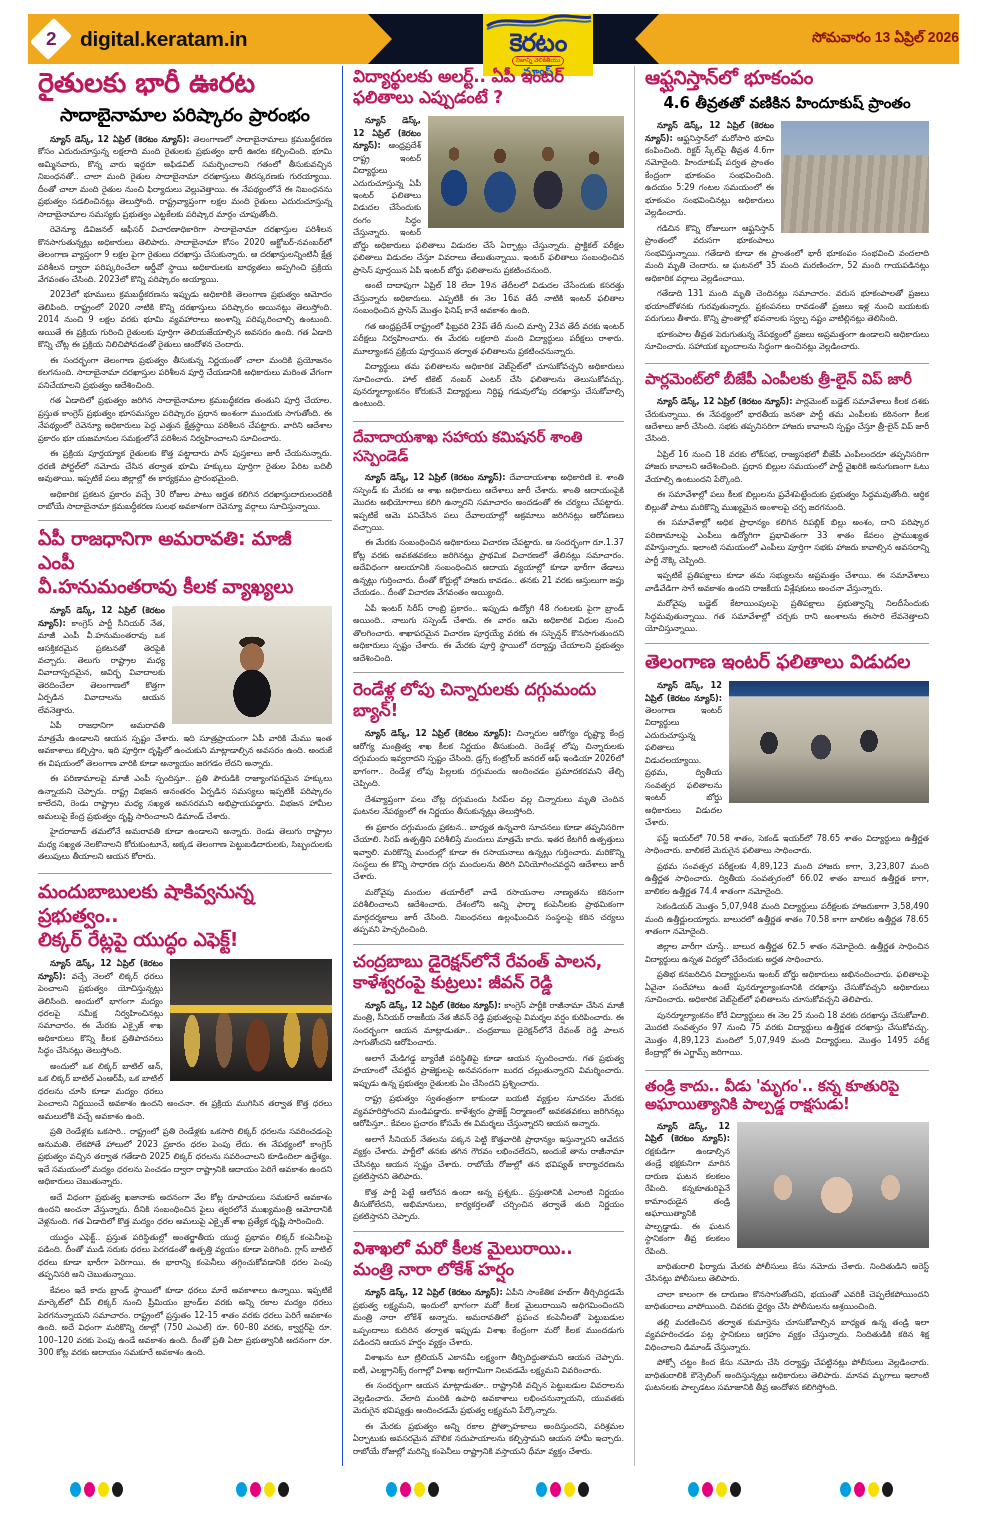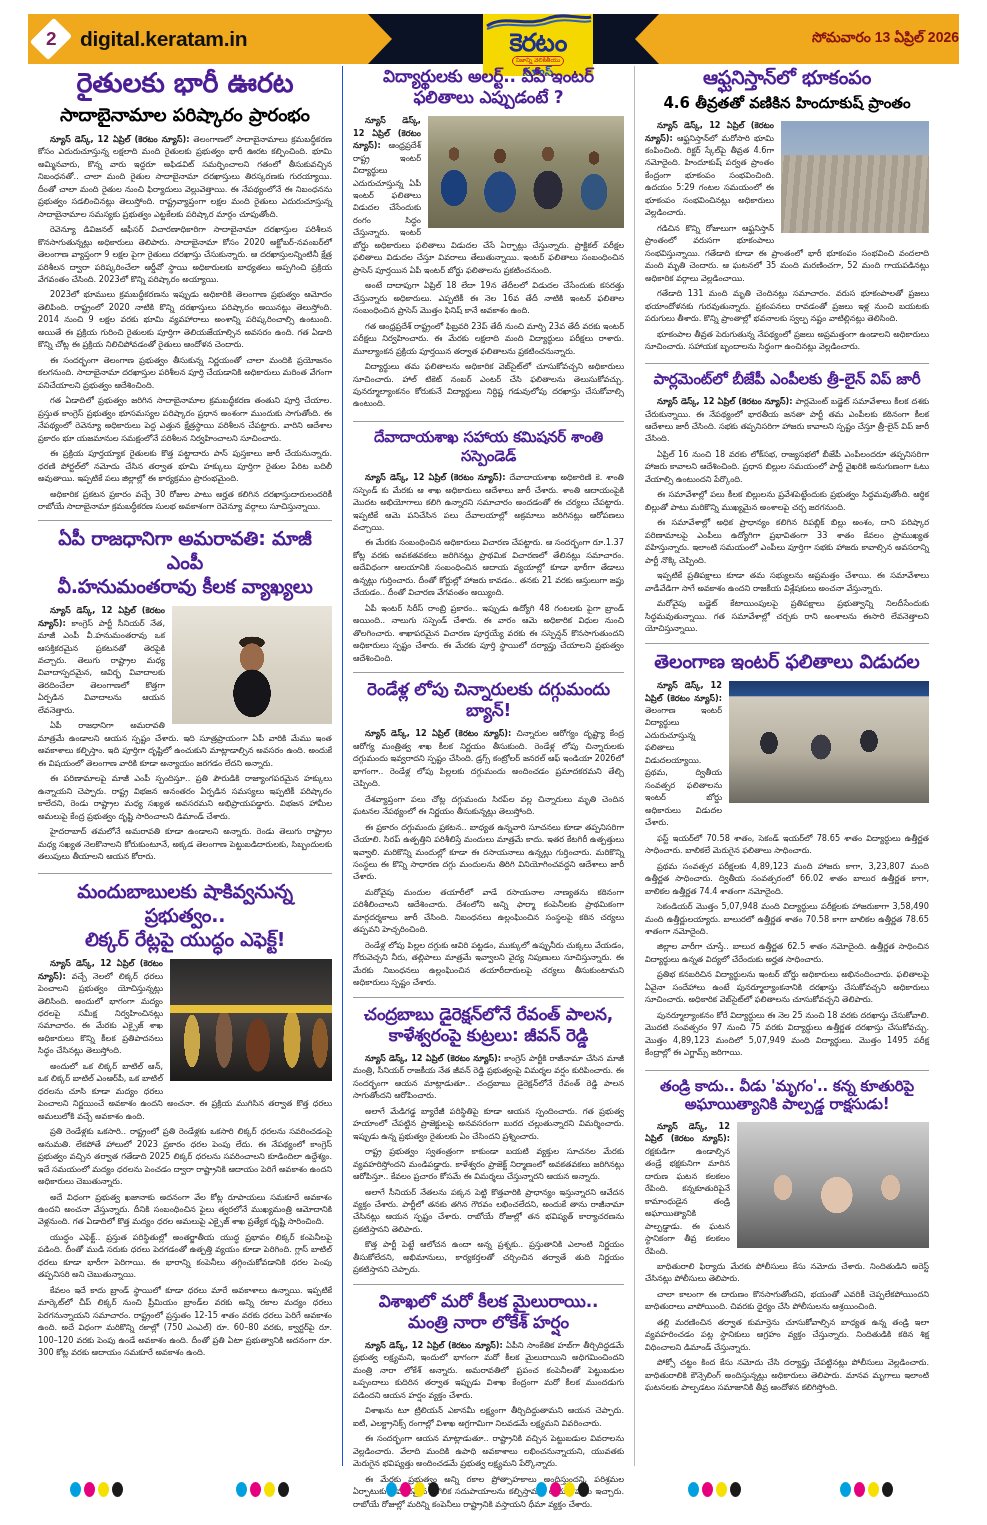--- a/index.html
+++ b/index.html
@@ -95,23 +95,23 @@
   .col.c2 { width: 293px; border-left:1px solid #1d4ed8; border-right:1px solid #b9b9b9; }
   .col.c3 { width: 304px; }
 
   
   .article { margin-bottom: 8px; }
   .hr { border-top: 1px solid #9a9a9a; margin: 7px 0 6px; }
 
   h1.hl {
     font-family: "DejaVu Sans", sans-serif;
     font-weight: 700;
-    text-align:center;
+    text-align:left;
     line-height: 1.24;
-    color:#4c1d95;
+    color:#be185d;
     letter-spacing: -0.2px;
   }
   .hl-xl { font-size: 27px; }
   .hl-lg { font-size: 19px; }
   .hl-md { font-size: 17px; }
   .hl-sm { font-size: 15px; }
   .subhl {
     font-family:"DejaVu Sans", sans-serif;
     font-weight:700; text-align:center;
     font-size:18px; line-height:1.3; margin-top:4px; color:#000;
@@ -308,21 +308,20 @@
       <div class="hr"></div>
 
       <div class="article">
         <h1 class="hl hl-md">రెండేళ్ల లోపు చిన్నారులకు దగ్గుమందు బ్యాన్!</h1>
         <div class="body">
           <p><b>న్యూస్ డెస్క్, 12 ఏప్రిల్ (కెరటం న్యూస్):</b>
              <span>చిన్నారుల ఆరోగ్యం దృష్ట్యా కేంద్ర ఆరోగ్య మంత్రిత్వ శాఖ కీలక నిర్ణయం తీసుకుంది. రెండేళ్ల లోపు చిన్నారులకు దగ్గుమందు ఇవ్వరాదని స్పష్టం చేసింది. డ్రగ్స్ కంట్రోలర్ జనరల్ ఆఫ్ ఇండియా 2026లో భాగంగా.. రెండేళ్ల లోపు పిల్లలకు దగ్గుమందు అందించడం ప్రమాదకరమని తేల్చి చెప్పింది.</span></p>
           <p>దేశవ్యాప్తంగా పలు చోట్ల దగ్గుమందు సిరప్‌ల వల్ల చిన్నారులు మృతి చెందిన ఘటనల నేపథ్యంలో ఈ నిర్ణయం తీసుకున్నట్లు తెలుస్తోంది.</p>
           <p>ఈ ప్రకారం దగ్గుమందు ప్రకటన.. బాధ్యత ఉన్నవారి సూచనలు కూడా తప్పనిసరిగా చేయాలి. సిరప్ ఉత్పత్తిని పరిశీలిస్తే మందులు మాత్రమే కాదు. ఇతర కేటగిరీ ఉత్పత్తులు ఇవ్వాలి. మరికొన్ని మందుల్లో కూడా ఈ రసాయనాలు ఉన్నట్లు గుర్తించారు. మరికొన్ని సంస్థలు ఈ కొన్ని సాధారణ దగ్గు మందులను తిరిగి వినియోగించవద్దని ఆదేశాలు జారీ చేశారు.</p>
           <p>మరోవైపు మందుల తయారీలో వాడే రసాయనాల నాణ్యతను కఠినంగా పరిశీలించాలని ఆదేశించారు. దేశంలోని అన్ని ఫార్మా కంపెనీలకు ప్రాథమికంగా మార్గదర్శకాలు జారీ చేసింది. నిబంధనలు ఉల్లంఘించిన సంస్థలపై కఠిన చర్యలు తప్పవని హెచ్చరించింది.</p>
-          <p>రెండేళ్ల లోపు పిల్లల దగ్గుకు ఆవిరి పట్టడం, ముక్కులో ఉప్పునీరు చుక్కలు వేయడం, గోరువెచ్చని నీరు, తల్లిపాలు మాత్రమే ఇవ్వాలని వైద్య నిపుణులు సూచిస్తున్నారు. ఈ మేరకు నిబంధనలు ఉల్లంఘించిన తయారీదారులపై చర్యలు తీసుకుంటామని అధికారులు స్పష్టం చేశారు.</p>
         </div>
       </div>
 
       <div class="hr"></div>
 
       <div class="article">
         <h1 class="hl hl-md">చంద్రబాబు డైరెక్షన్‌లోనే రేవంత్ పాలన,</h1>
         <h1 class="hl hl-md">కాళేశ్వరంపై కుట్రలు: జీవన్ రెడ్డి</h1>
         <div class="body">
           <p><b>న్యూస్ డెస్క్, 12 ఏప్రిల్ (కెరటం న్యూస్):</b>

